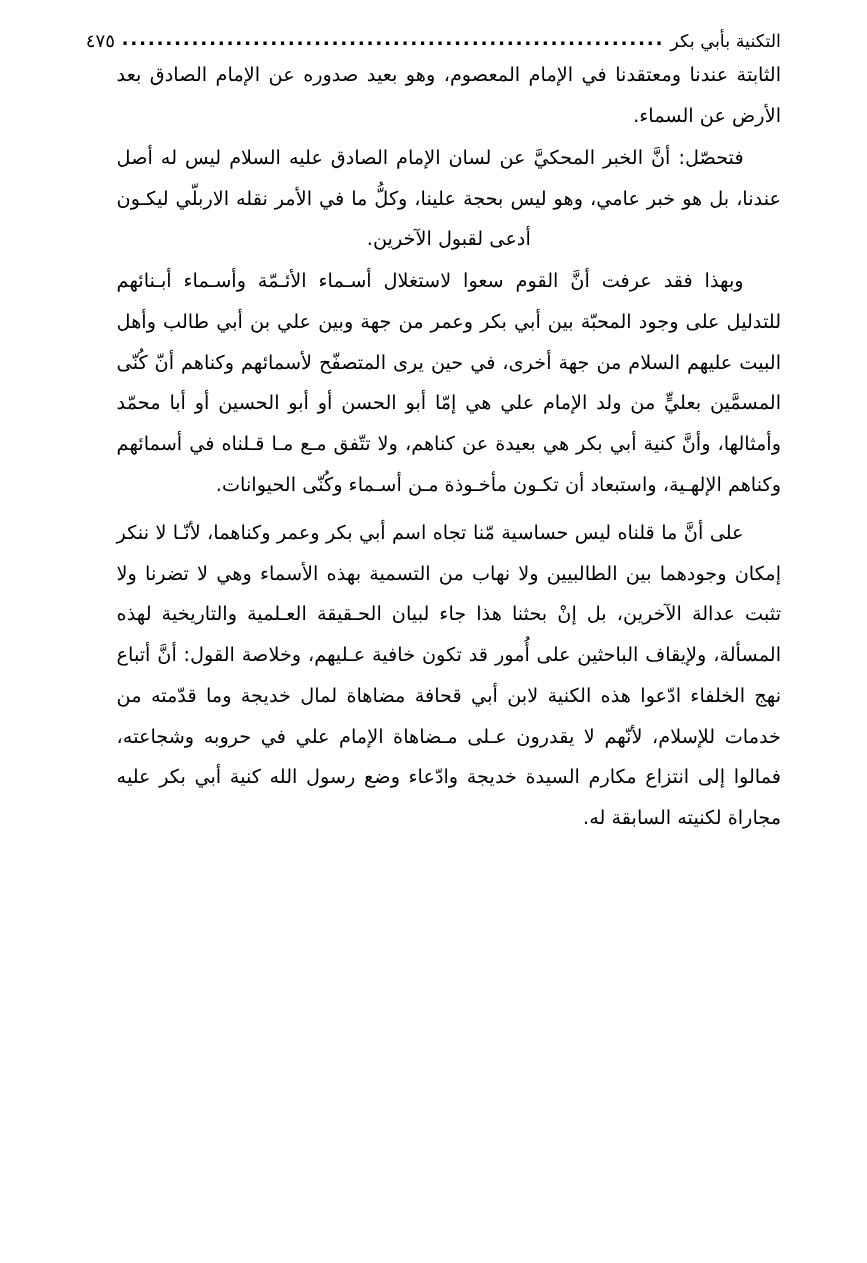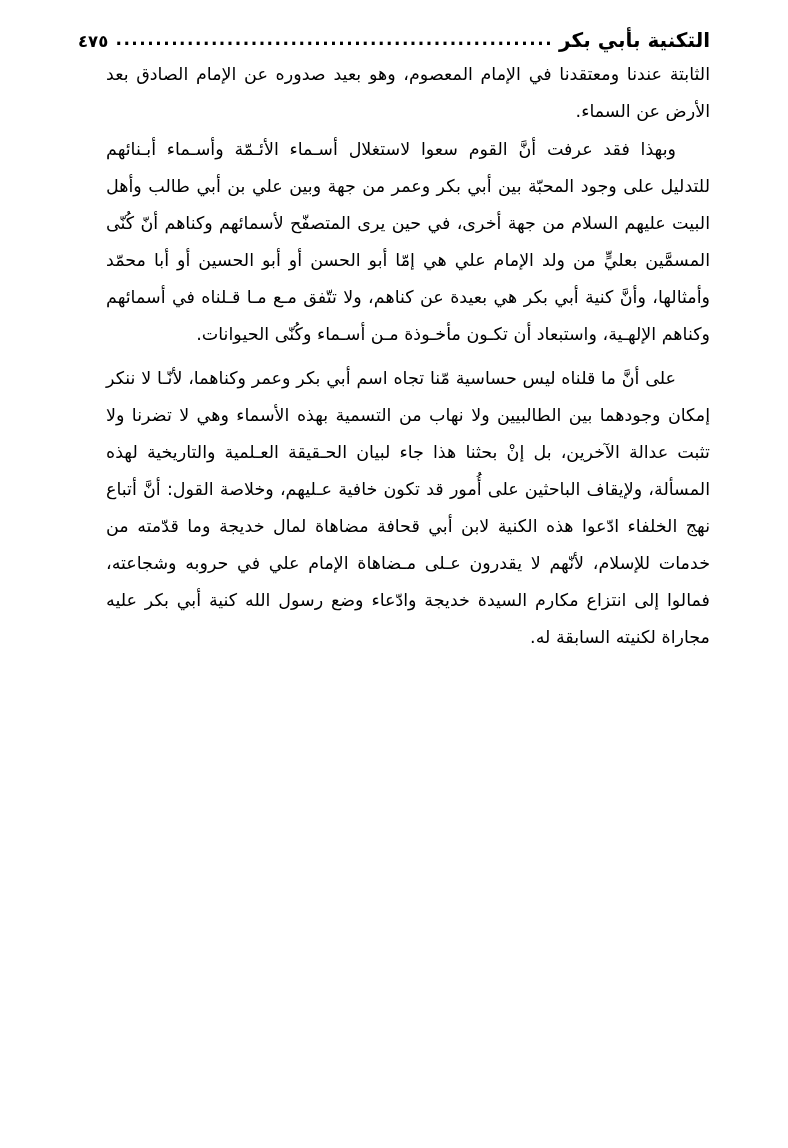--- a/index.html
+++ b/index.html
@@ -27,39 +27,39 @@
     flex-direction: row;
     align-items: baseline;
     width: 100%;
     direction: rtl;
     font-size: 17px;
     font-weight: bold;
     margin-bottom: 4px;
   }
   .header-title {
     white-space: nowrap;
-    font-weight: bold;
-    font-size: 20px;
+    font-weight: normal;
+    font-size: 16px;
     letter-spacing: 0px;
   }
   .header-dots {
     flex: 1 1 auto;
     overflow: hidden;
     white-space: nowrap;
     margin: 0 6px;
     font-size: 17px;
     line-height: 1;
     letter-spacing: 1.5px;
     color: #000;
     transform: translateY(-2px);
   }
   .header-page {
     white-space: nowrap;
     font-size: 16.5px;
-    font-weight: bold;
+    font-weight: normal;
   }
   
   .body {
     direction: rtl;
     text-align: justify;
     text-align-last: right;
     font-size: 17.5px;
     line-height: 37px;
     font-family: "DejaVu Sans", sans-serif;
     margin-left: 28px;
@@ -90,20 +90,21 @@
   <div class="header">
     <span class="header-title">التكنية بأبي بكر</span>
     <span class="header-dots">................................................................</span>
     <span class="header-page">٤٧٥</span>
   </div>
 
   <div class="body">
 
     <p class="para right-last">الثابتة عندنا ومعتقدنا في الإمام المعصوم، وهو بعيد صدوره عن الإمام الصادق بعد الأرض عن السماء.</p>
 
+    <p class="para indent center-last">فتحصّل: أنَّ الخبر المحكيَّ عن لسان الإمام الصادق عليه السلام ليس له أصل عندنا، بل هو خبر عامي، وهو ليس بحجة علينا، وكلُّ ما في الأمر نقله الاربلّي ليكـون أدعى لقبول الآخرين.</p>
 
     <p class="para indent right-last">وبهذا فقد عرفت أنَّ القوم سعوا لاستغلال أسـماء الأئـمّة وأسـماء أبـنائهم للتدليل على وجود المحبّة بين أبي بكر وعمر من جهة وبين علي بن أبي طالب وأهل البيت عليهم السلام من جهة أخرى، في حين يرى المتصفّح لأسمائهم وكناهم أنّ كُنّى المسمَّين بعليٍّ من ولد الإمام علي هي إمّا أبو الحسن أو أبو الحسين أو أبا محمّد وأمثالها، وأنَّ كنية أبي بكر هي بعيدة عن كناهم، ولا تتّفق مـع مـا قـلناه في أسمائهم وكناهم الإلهـية، واستبعاد أن تكـون مأخـوذة مـن أسـماء وكُنّى الحيوانات.</p>
 
     <div class="gap"></div>
 
     <p class="para indent right-last">على أنَّ ما قلناه ليس حساسية مّنا تجاه اسم أبي بكر وعمر وكناهما، لأنّـا لا ننكر إمكان وجودهما بين الطالبيين ولا نهاب من التسمية بهذه الأسماء وهي لا تضرنا ولا تثبت عدالة الآخرين، بل إنْ بحثنا هذا جاء لبيان الحـقيقة العـلمية والتاريخية لهذه المسألة، ولإيقاف الباحثين على أُمور قد تكون خافية عـليهم، وخلاصة القول: أنَّ أتباع نهج الخلفاء ادّعوا هذه الكنية لابن أبي قحافة مضاهاة لمال خديجة وما قدّمته من خدمات للإسلام، لأنّهم لا يقدرون عـلى مـضاهاة الإمام علي في حروبه وشجاعته، فمالوا إلى انتزاع مكارم السيدة خديجة وادّعاء وضع رسول الله كنية أبي بكر عليه مجاراة لكنيته السابقة له.</p>
 
 
   </div>
 

